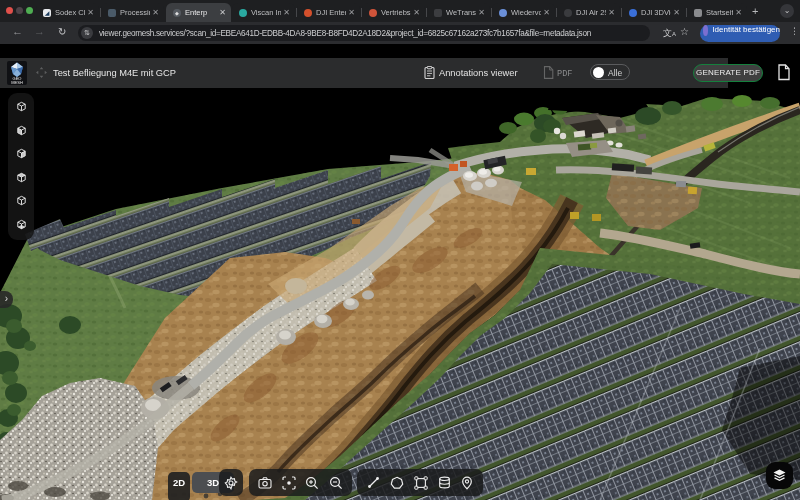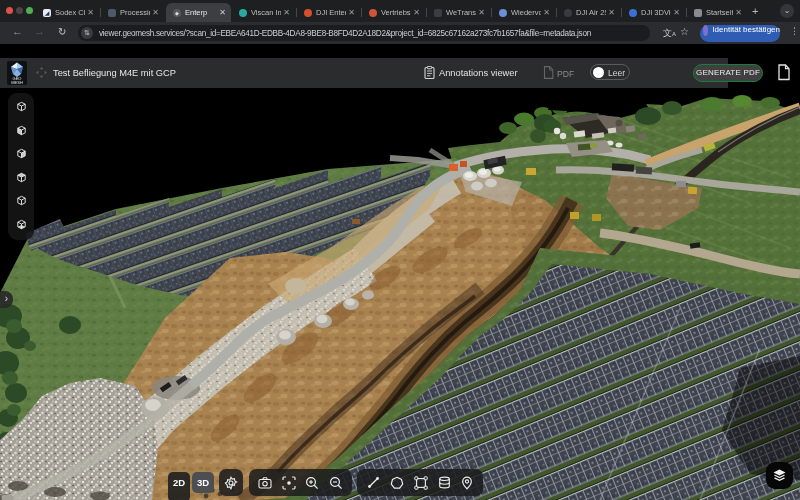--- a/index.html
+++ b/index.html
@@ -24,37 +24,37 @@
 #bkbar .all{position:absolute;right:5px;top:3px;color:#adaeb0;font-size:8px;}
 #bkbar .sep{position:absolute;left:727px;top:3px;width:1px;height:8px;background:#4a4b4e;}
 
 #appbar{position:absolute;top:58px;left:0;width:728px;height:30px;background:#2b2c2d;}
 #logo{position:absolute;left:7px;top:3px;width:20px;height:24px;}
 #movic{position:absolute;left:36px;top:9px;width:11px;height:11px;color:#5c5d5e;font-size:10px;}
 #apptitle{position:absolute;left:53px;top:10px;color:#e6e6e6;font-size:9.3px;}
 #annic{position:absolute;left:424px;top:8px;}
 #anntxt{position:absolute;left:439px;top:10px;color:#e2e2e2;font-size:9.3px;}
 #pdfic{position:absolute;left:543px;top:8px;opacity:.45;}
-#pdftxt{position:absolute;left:557px;top:10.5px;color:#8a8b8c;font-size:8.6px;}
+#pdftxt{position:absolute;left:557px;top:10.5px;color:#8a8b8c;font-size:8.6px;font-family:Liberation Mono, monospace;}
 #toggle{position:absolute;left:590px;top:6px;width:40px;height:16px;border:1px solid #5a5b5d;border-radius:9px;}
 #knob{position:absolute;left:2px;top:1.5px;width:11px;height:11px;border-radius:50%;background:#fff;}
 #toggletxt{position:absolute;left:17px;top:3px;color:#d8d8d8;font-size:8.5px;}
 #genbtn{position:absolute;left:693px;top:6px;width:70px;height:18px;border:1px solid #15803d;border-radius:10px;background:#404040;color:#ececec;font-size:8px;text-align:center;line-height:16px;letter-spacing:.2px;}
 #filic{position:absolute;left:777px;top:6px;}
 
 #cv{position:absolute;top:88px;left:0;width:800px;height:412px;background:#000;}
 
 #sidebar{position:absolute;left:8px;top:5px;width:26px;height:147px;border-radius:9px;background:rgba(22,22,22,.88);}
 .cubeic{position:absolute;left:7px;width:13px;height:13px;}
 #edgechev{position:absolute;left:0;top:203px;width:13px;height:17px;background:rgba(40,40,40,.9);border-radius:0 8px 8px 0;color:#ddd;font-size:10px;line-height:16px;text-align:center;}
 
 .tbgrp{position:absolute;top:381px;height:27px;border-radius:7px;background:rgba(26,27,28,.85);display:flex;align-items:center;justify-content:space-evenly;}
 .tbtn{border-radius:5px;color:#fff;font-size:9.5px;font-weight:bold;text-align:center;}
 #b2d{position:absolute;left:168px;top:384px;width:22px;height:30px;background:rgba(30,31,32,.9);line-height:21px;}
-#b3d{position:absolute;left:192px;top:384px;width:22px;height:21px;background:#4c4e51;line-height:21px;}
+#b3d{position:absolute;left:192px;top:384px;width:42px;height:21px;background:#4c4e51;line-height:21px;}
 #layersbtn{position:absolute;left:766px;top:374px;width:27px;height:27px;border-radius:9px;background:#070708;display:flex;align-items:center;justify-content:center;}
 </style>
 </head>
 <body>
 <div id="page">
 
   <div id="tabbar">
     <div class="tl" style="left:6px;background:#e0504b;"></div>
     <div class="tl" style="left:16px;background:#4d4349;"></div>
     <div class="tl" style="left:26px;background:#4fae52;"></div>
@@ -170,21 +170,21 @@
         <line x1="3" y1="9.8" x2="6.4" y2="9.8" stroke="#d5d5d5" stroke-width="0.9"></line>
       </svg>
     <div id="anntxt">Annotations viewer</div>
     <svg id="pdfic" width="11" height="13" viewBox="0 0 11 13">
         <path d="M1.5 0.6h5.2L9.8 4v8.4h-8.3z" fill="none" stroke="#aaa" stroke-width="1.1"></path>
         <path d="M6.7 0.6V4h3.1" fill="none" stroke="#aaa" stroke-width="1"></path>
       </svg>
     <div id="pdftxt">PDF</div>
     <div id="toggle">
         <div id="knob"></div>
-        <div id="toggletxt">Leer</div>
+        <div id="toggletxt">Alle</div>
       </div>
     <div id="genbtn">GENERATE PDF</div>
     <svg id="filic" width="14" height="17" viewBox="0 0 14 17">
         <path d="M2 1h6.5L12 4.7V15.5H2z" fill="none" stroke="#e4e4e4" stroke-width="1.3"></path>
         <path d="M8.5 1v3.7H12" fill="none" stroke="#e4e4e4" stroke-width="1.2"></path>
       </svg>
   </div>
 
   <div id="cv">
     <svg id="scene" width="800" height="412" viewBox="0 0 800 412">

